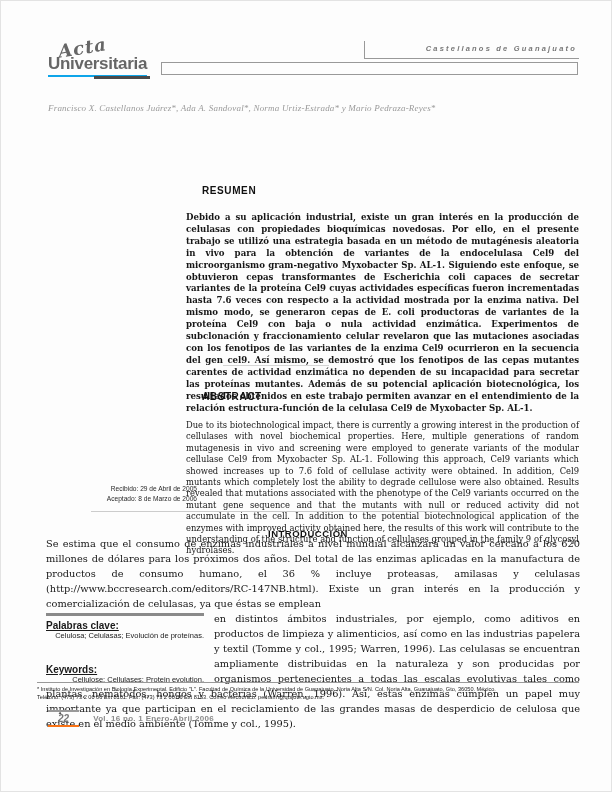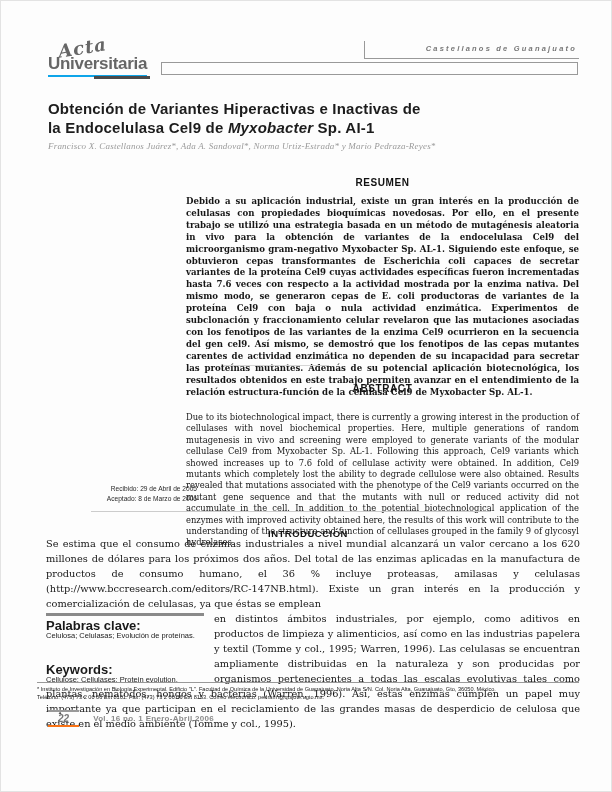--- a/index.html
+++ b/index.html
@@ -48,21 +48,21 @@
   }
   .article-title .it{font-style:italic;}
   .authors{
     margin-top:4px;
     font-family:"Liberation Serif", serif;
     font-style:italic;font-size:9px;color:#9a9a9a;letter-spacing:0.2px;
   }
   
   .sec-head{
     font-size:10px;font-weight:bold;color:#111;
-    letter-spacing:0.6px;text-align:center;margin:8px;
+    letter-spacing:0.6px;text-align:left;margin:16px;
   }
   
   .body-text{
     font-family:"DejaVu Serif", serif;
     font-size:8.6px;line-height:12px;color:#161616;
     text-align:justify;margin:0;
   }
   .resumen-sec{position:absolute;left:185px;top:168px;width:393px;}
   .resumen-sec .body-text{margin-top:7px;line-height:11.9px;font-weight:bold;}
   .abstract-sec{position:absolute;left:185px;top:374px;width:393px;}
@@ -79,22 +79,22 @@
     position:absolute;left:37px;top:519px;width:540px;
     text-align:center;font-size:9.5px;font-weight:bold;letter-spacing:0.5px;color:#111;
   }
   .intro-body{position:absolute;left:45px;top:535px;width:534px;}
   .intro-body .body-text{font-size:9.8px;line-height:15px;}
   .wrapzone{margin-top:0;}
   .kwbox{
     float:left;width:158px;margin-right:10px;margin-top:2px;
     border-top:3px solid #8a8a8a;padding-top:5px;
   }
-  .kw-label{font-size:13px;font-weight:bold;color:#1a1a1a;line-height:10px;}
-  .kw-text{font-size:7.5px;color:#1a1a1a;line-height:10px;}
+  .kw-label{font-size:10px;font-weight:bold;color:#1a1a1a;line-height:10px;text-decoration:underline;}
+  .kw-text{font-size:7.5px;color:#1a1a1a;line-height:10px;text-align:right;}
   .kw-gap{margin-top:24px;}
   
   .footnote-rule{position:absolute;left:36px;top:681px;width:542px;height:1px;background:#999;}
   .footnote{
     position:absolute;left:36px;top:685px;width:542px;
     font-size:5.6px;line-height:7.5px;color:#222;
   }
   .footer{position:absolute;left:47px;top:709px;width:400px;display:flex;align-items:center;}
   .page-num{
     display:inline-block;
@@ -116,23 +116,20 @@
     <span class="logo-script">Acta</span>
     <span class="logo-name">Universitaria</span>
     <span class="logo-bar"></span>
   </div>
   <div class="univ-label">Castellanos de Guanajuato</div>
   <div class="univ-vline"></div>
   <div class="univ-hline"></div>
   <div class="header-box"></div>
 
   <div class="title-area">
-    <h1 class="article-title"><span>Obtención de Variantes Hiperactivas e Inactivas de</span><br>
-      <span>la Endocelulasa Cel9 de </span><span class="it">Myxobacter</span><span> Sp. AI-1</span>
-    </h1>
     <div class="authors">Francisco X. Castellanos Juárez*, Ada A. Sandoval*, Norma Urtiz-Estrada* y Mario Pedraza-Reyes*</div>
   </div>
 
   <section class="resumen-sec">
     <h2 class="sec-head">RESUMEN</h2>
     <p class="body-text">Debido a su aplicación industrial, existe un gran interés en la producción de celulasas con propiedades bioquímicas novedosas. Por ello, en el presente trabajo se utilizó una estrategia basada en un método de mutagénesis aleatoria in vivo para la obtención de variantes de la endocelulasa Cel9 del microorganismo gram-negativo Myxobacter Sp. AL-1. Siguiendo este enfoque, se obtuvieron cepas transformantes de Escherichia coli capaces de secretar variantes de la proteína Cel9 cuyas actividades específicas fueron incrementadas hasta 7.6 veces con respecto a la actividad mostrada por la enzima nativa. Del mismo modo, se generaron cepas de E. coli productoras de variantes de la proteína Cel9 con baja o nula actividad enzimática. Experimentos de subclonación y fraccionamiento celular revelaron que las mutaciones asociadas con los fenotipos de las  variantes de la enzima Cel9 ocurrieron en la secuencia del gen cel9. Así mismo, se demostró que los fenotipos de las cepas mutantes carentes de actividad enzimática no dependen de su incapacidad  para secretar las proteínas mutantes. Además de su potencial aplicación biotecnológica, los resultados obtenidos en este trabajo permiten avanzar en el entendimiento de la relación estructura-función de la celulasa Cel9 de Myxobacter Sp. AL-1.</p>
   </section>
 
   <div class="mini-rule"></div>
 

